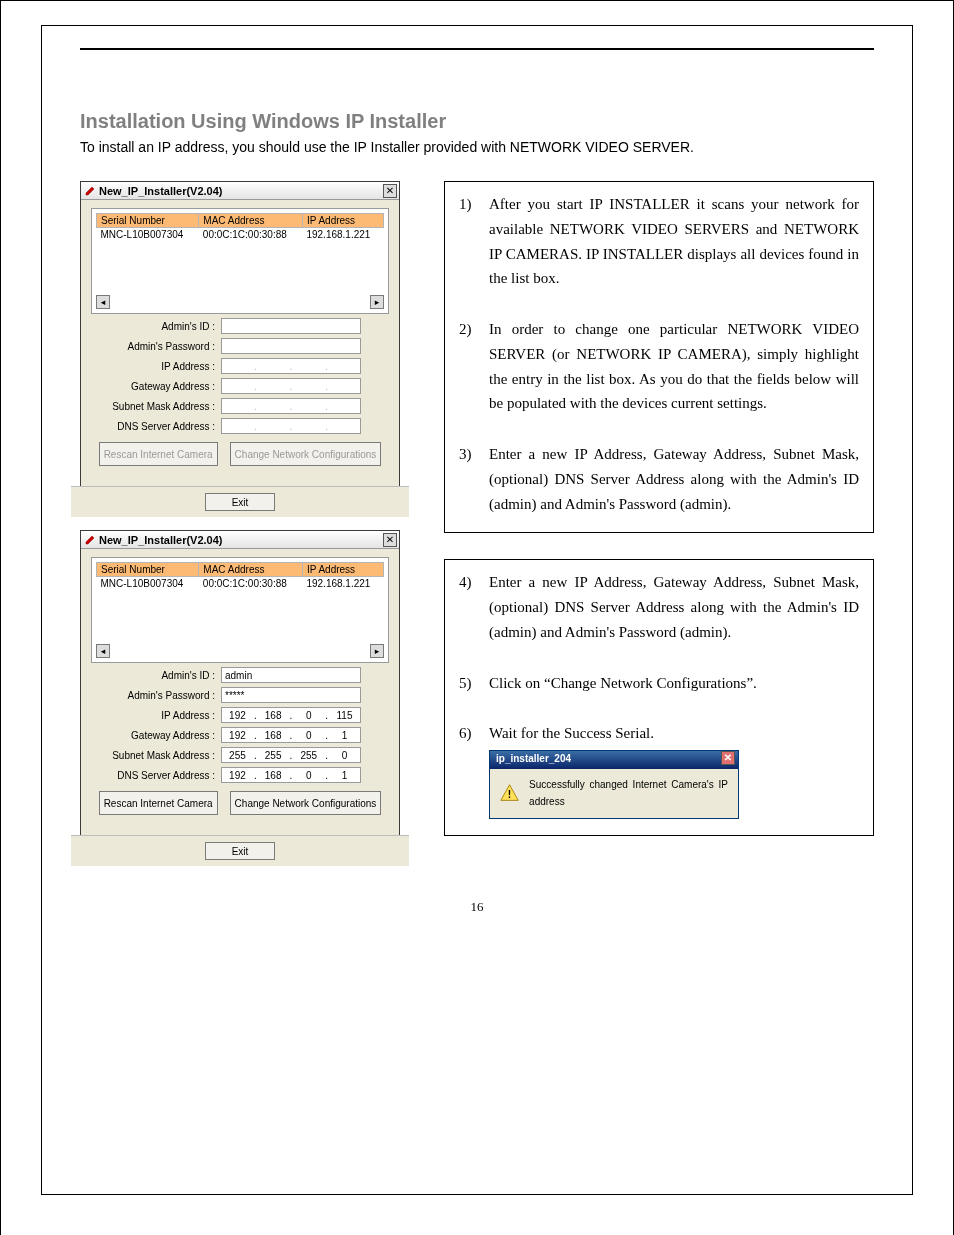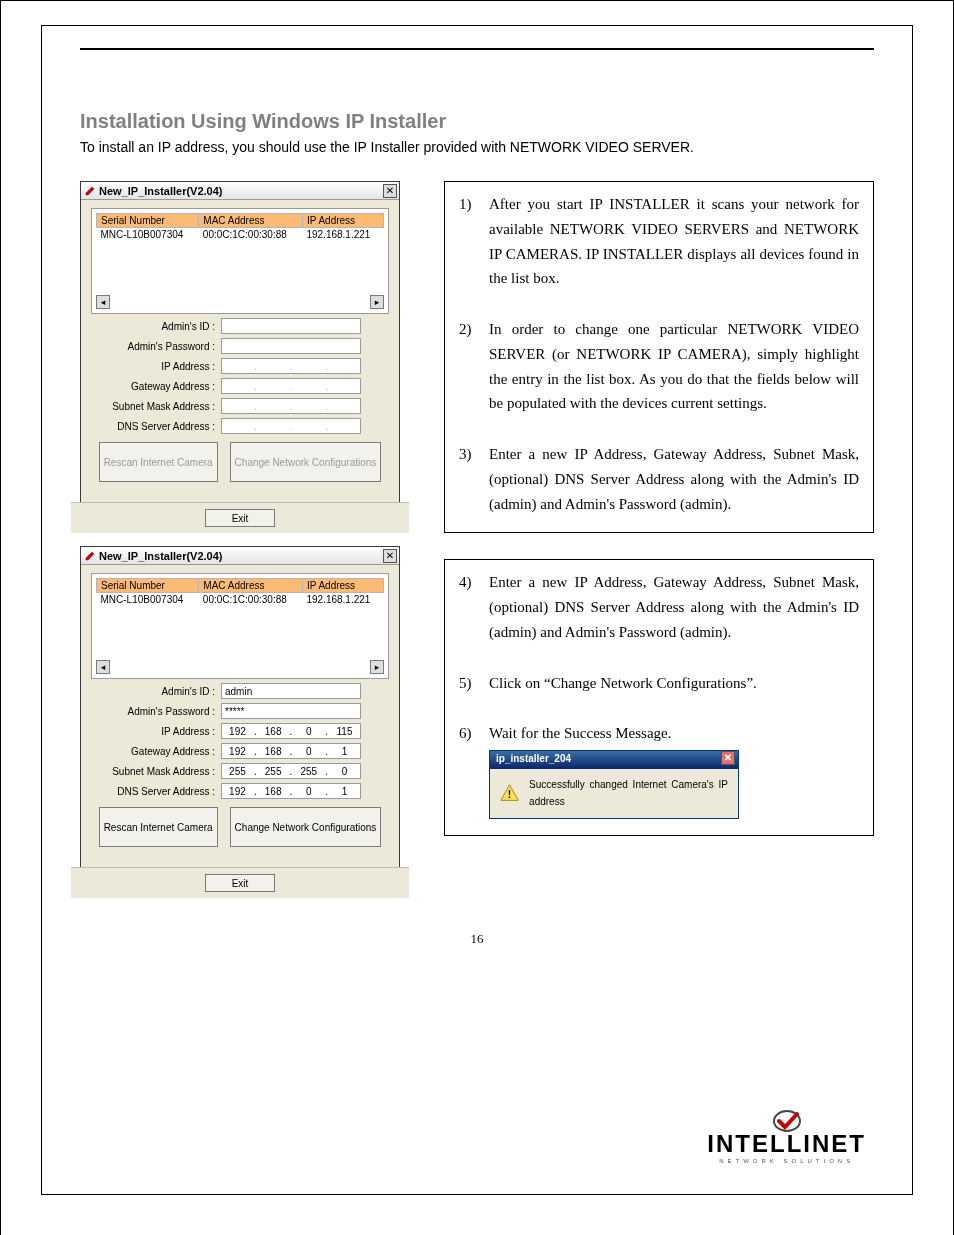--- a/index.html
+++ b/index.html
@@ -137,21 +137,21 @@
   .ipseg { display:flex; align-items:center; gap:4px; width:140px;
            border:1px solid #9a9a9a;background:#fff;height:16px;padding:0 3px;}
   .ipseg span { width:28px; text-align:center; font-size:10px;}
   .ipseg .dot { width:auto; }
 
   .grey input, .grey .field, .grey .ipseg { color:#9a9a9a; }
   .grey .dot { color:#bbb; }
 
   .btn {
     display:inline-flex; align-items:center; justify-content:center;
-    min-width: 104px; height: 40px;
+    min-width: 104px; height: 24px;
     border:1px solid #7a7a7a; background:#f2f1eb; font-size:10px;
     padding: 0 4px; text-align:center; line-height:11px;
   }
   .btn.small { min-width: 70px; height:18px;}
   .btn.disabled { color:#9a9a9a; }
   .btn-row { display:flex; gap:12px; justify-content:center; margin-top:8px;}
 
   .exit-row { border-top:1px solid #bcbcbc; margin:10px -10px -10px -10px;
               padding:6px 0; display:flex; justify-content:center; background:var(--win-bg);}
 
@@ -467,21 +467,21 @@
                 <span class="step-num">4)</span>
                 <span class="step-text">Enter a new IP Address, Gateway Address, Subnet Mask, (optional) DNS Server Address along with the Admin's ID (admin) and Admin's Password (admin).</span>
               </li>
             <li>
                 <span class="step-num">5)</span>
                 <span class="step-text">Click on “Change Network Configurations”.</span>
               </li>
             <li style="margin-bottom:6px;">
                 <span class="step-num">6)</span>
                 <div class="step-text">
-                  <span>Wait for the Success Message.</span>
+                  <span>Wait for the Success Serial.</span>
                   <div class="mini-win">
                     <div class="mtitle">
                       <span>ip_installer_204</span>
                       <span class="close-icon" style="background:#e07070;color:#fff;">✕</span>
                     </div>
                     <div class="mbody">
                       <span class="warn-icon">
                         <svg viewBox="0 0 22 22">
                           <polygon points="11,2 21,20 1,20" fill="#ffe15a" stroke="#a07800" stroke-width="1"></polygon>
                           <text x="11" y="17" text-anchor="middle" font-size="12" font-weight="bold" fill="#000">!</text>
@@ -494,23 +494,15 @@
             </li>
           </ol>
         </div>
 
       </div>
     </div>
 
 
     <div class="page-num">16</div>
 
-    <div class="brand">
-      <svg class="check-icon" viewBox="0 0 28 22">
-        <ellipse cx="14" cy="11" rx="13" ry="10" fill="none" stroke="#444" stroke-width="2"></ellipse>
-        <path d="M6 11 L12 17 L24 4" fill="none" stroke="#c80000" stroke-width="4" stroke-linecap="round"></path>
-      </svg>
-      <div class="mark">INTELLINET</div>
-      <div class="sub">NETWORK SOLUTIONS</div>
-    </div>
 
   </div>
 </div>
 
 </body></html>

